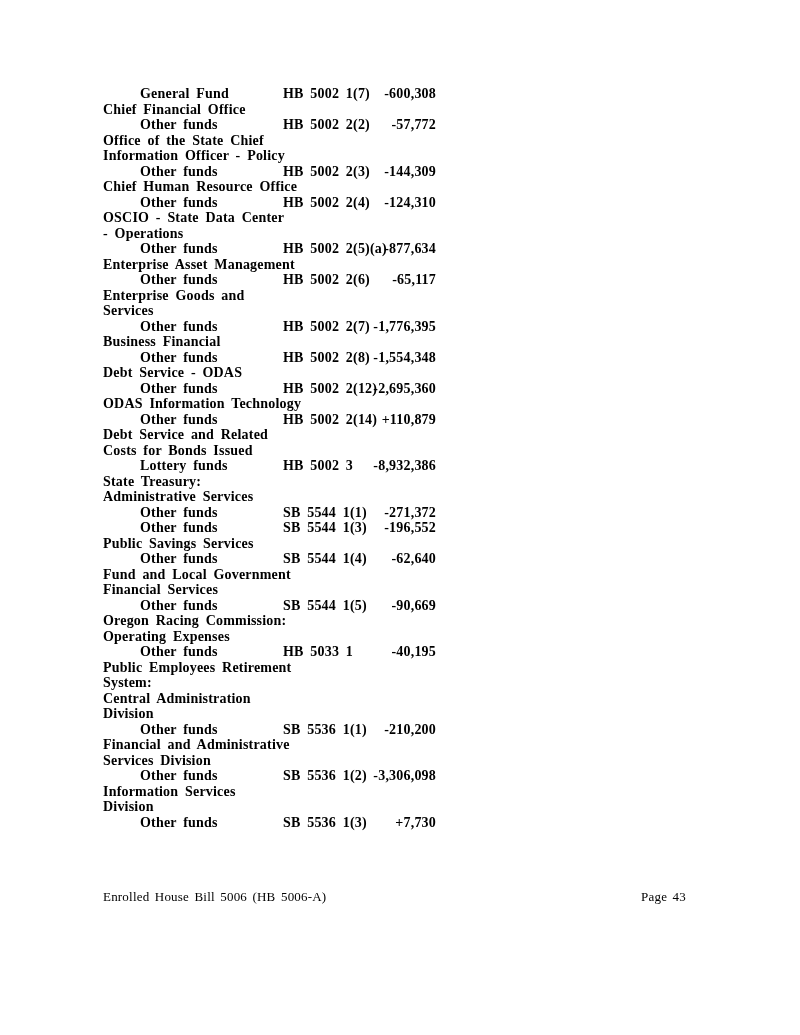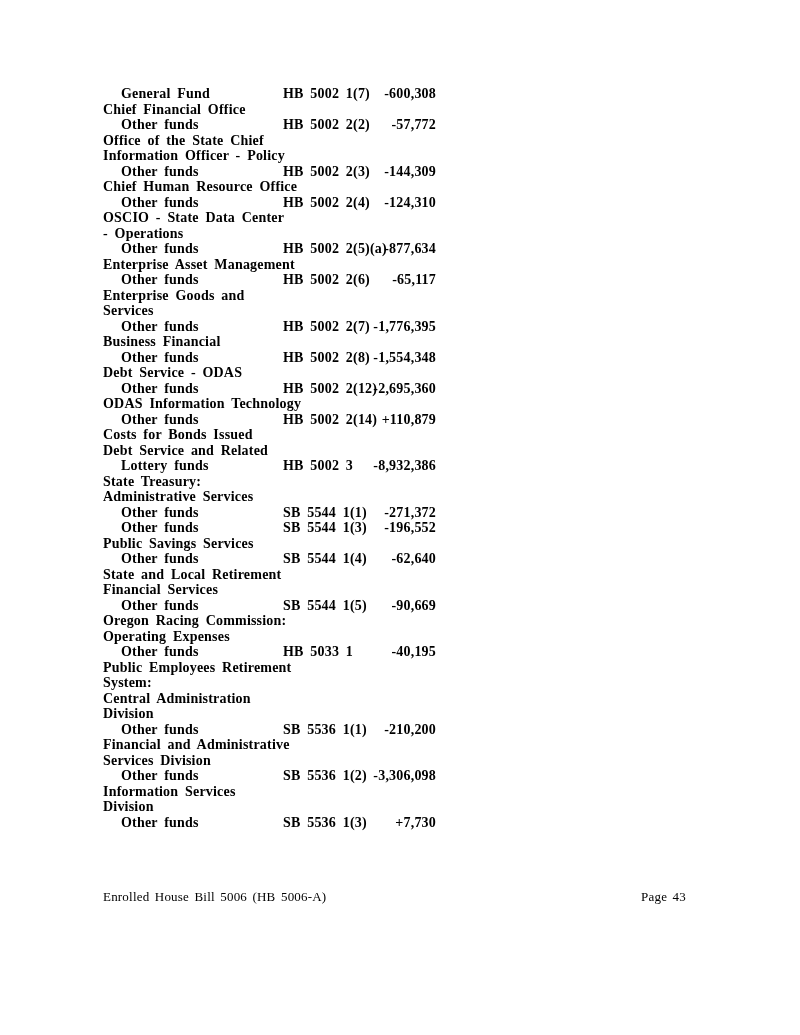--- a/index.html
+++ b/index.html
@@ -26,21 +26,21 @@
     position: relative;
     height: 15.5px;
     line-height: 15.5px;
     font-size: 14px;
     font-weight: bold;
     letter-spacing: 0.2px;
     word-spacing: 3px;
     white-space: nowrap;
   }
   .row .label { display: inline-block; }
-  .row.indented .label { margin-left: 18px; }
+  .row.indented .label { margin-left: 37px; }
   .row .ref {
     position: absolute;
     left: 180px;
     top: 0;
     text-align: center;
   }
   .row .amount {
     position: absolute;
     right: 0;
     top: 0;
@@ -170,26 +170,26 @@
       <span class="label">ODAS Information Technology</span>
       <span class="ref"></span>
       <span class="amount"></span>
     </div>
       <div class="row indented">
       <span class="label">Other funds</span>
       <span class="ref">HB 5002 2(14)</span>
       <span class="amount">+110,879</span>
     </div>
       <div class="row">
+      <span class="label">Debt Service and Related</span>
+      <span class="ref"></span>
+      <span class="amount"></span>
+    </div>
+      <div class="row">
       <span class="label">Costs for Bonds Issued</span>
-      <span class="ref"></span>
-      <span class="amount"></span>
-    </div>
-      <div class="row">
-      <span class="label">Debt Service and Related</span>
       <span class="ref"></span>
       <span class="amount"></span>
     </div>
       <div class="row indented">
       <span class="label">Lottery funds</span>
       <span class="ref">HB 5002 3</span>
       <span class="amount">-8,932,386</span>
     </div>
       <div class="row">
       <span class="label">State Treasury:</span>
@@ -215,21 +215,21 @@
       <span class="label">Public Savings Services</span>
       <span class="ref"></span>
       <span class="amount"></span>
     </div>
       <div class="row indented">
       <span class="label">Other funds</span>
       <span class="ref">SB 5544 1(4)</span>
       <span class="amount">-62,640</span>
     </div>
       <div class="row">
-      <span class="label">State and Local Retirement</span>
+      <span class="label">Fund and Local Government</span>
       <span class="ref"></span>
       <span class="amount"></span>
     </div>
       <div class="row">
       <span class="label">Financial Services</span>
       <span class="ref"></span>
       <span class="amount"></span>
     </div>
       <div class="row indented">
       <span class="label">Other funds</span>

